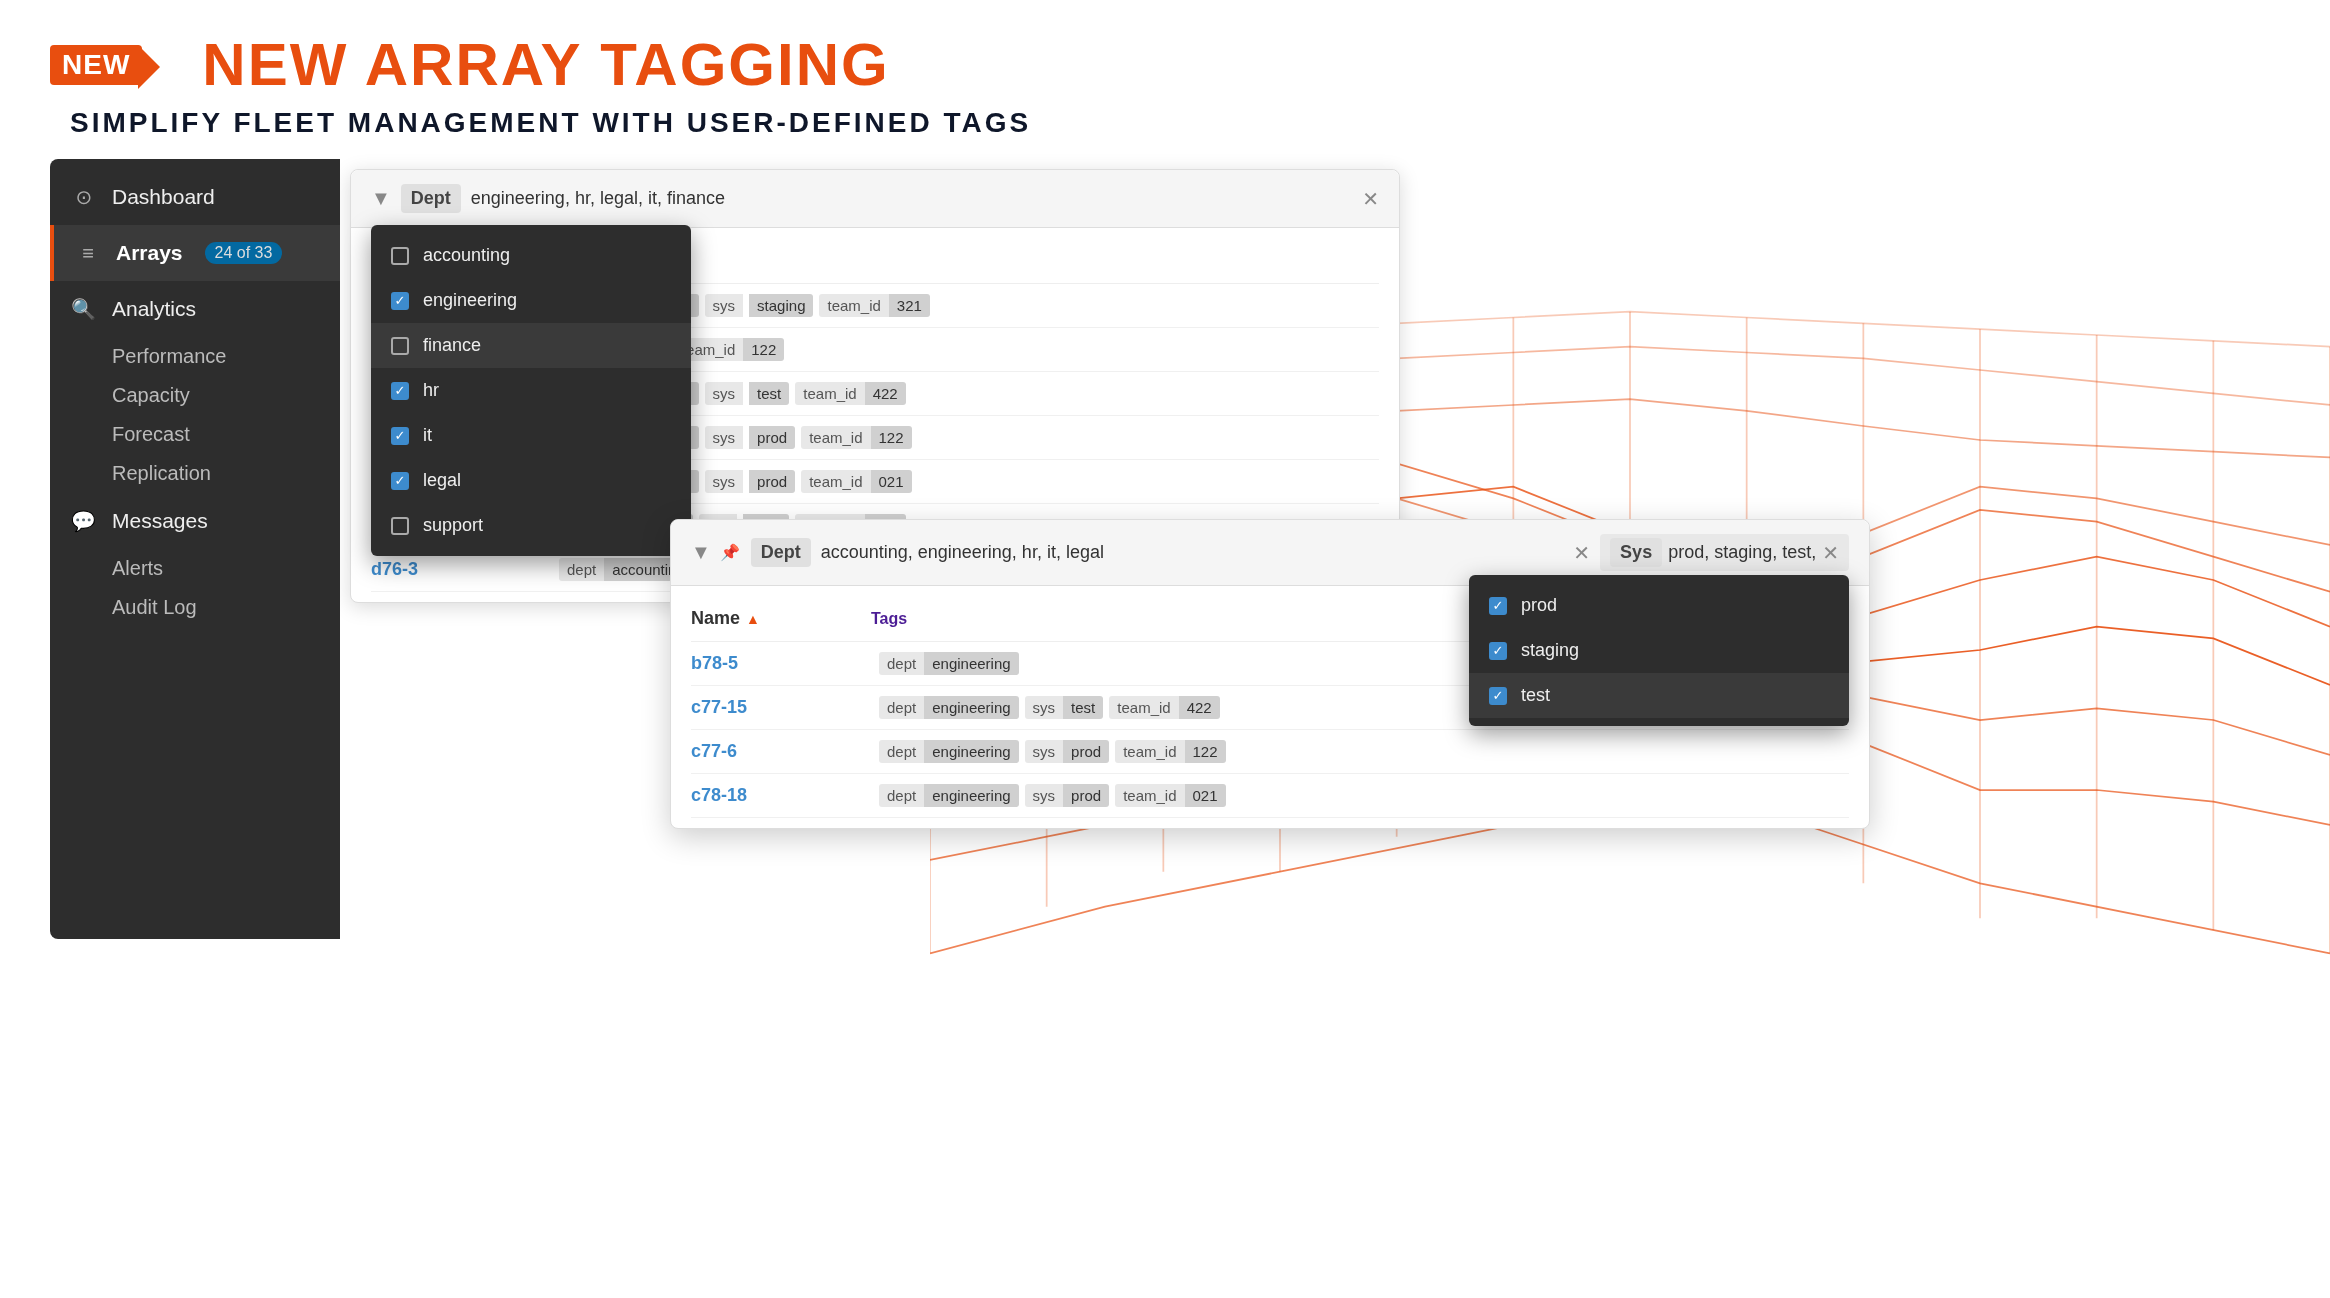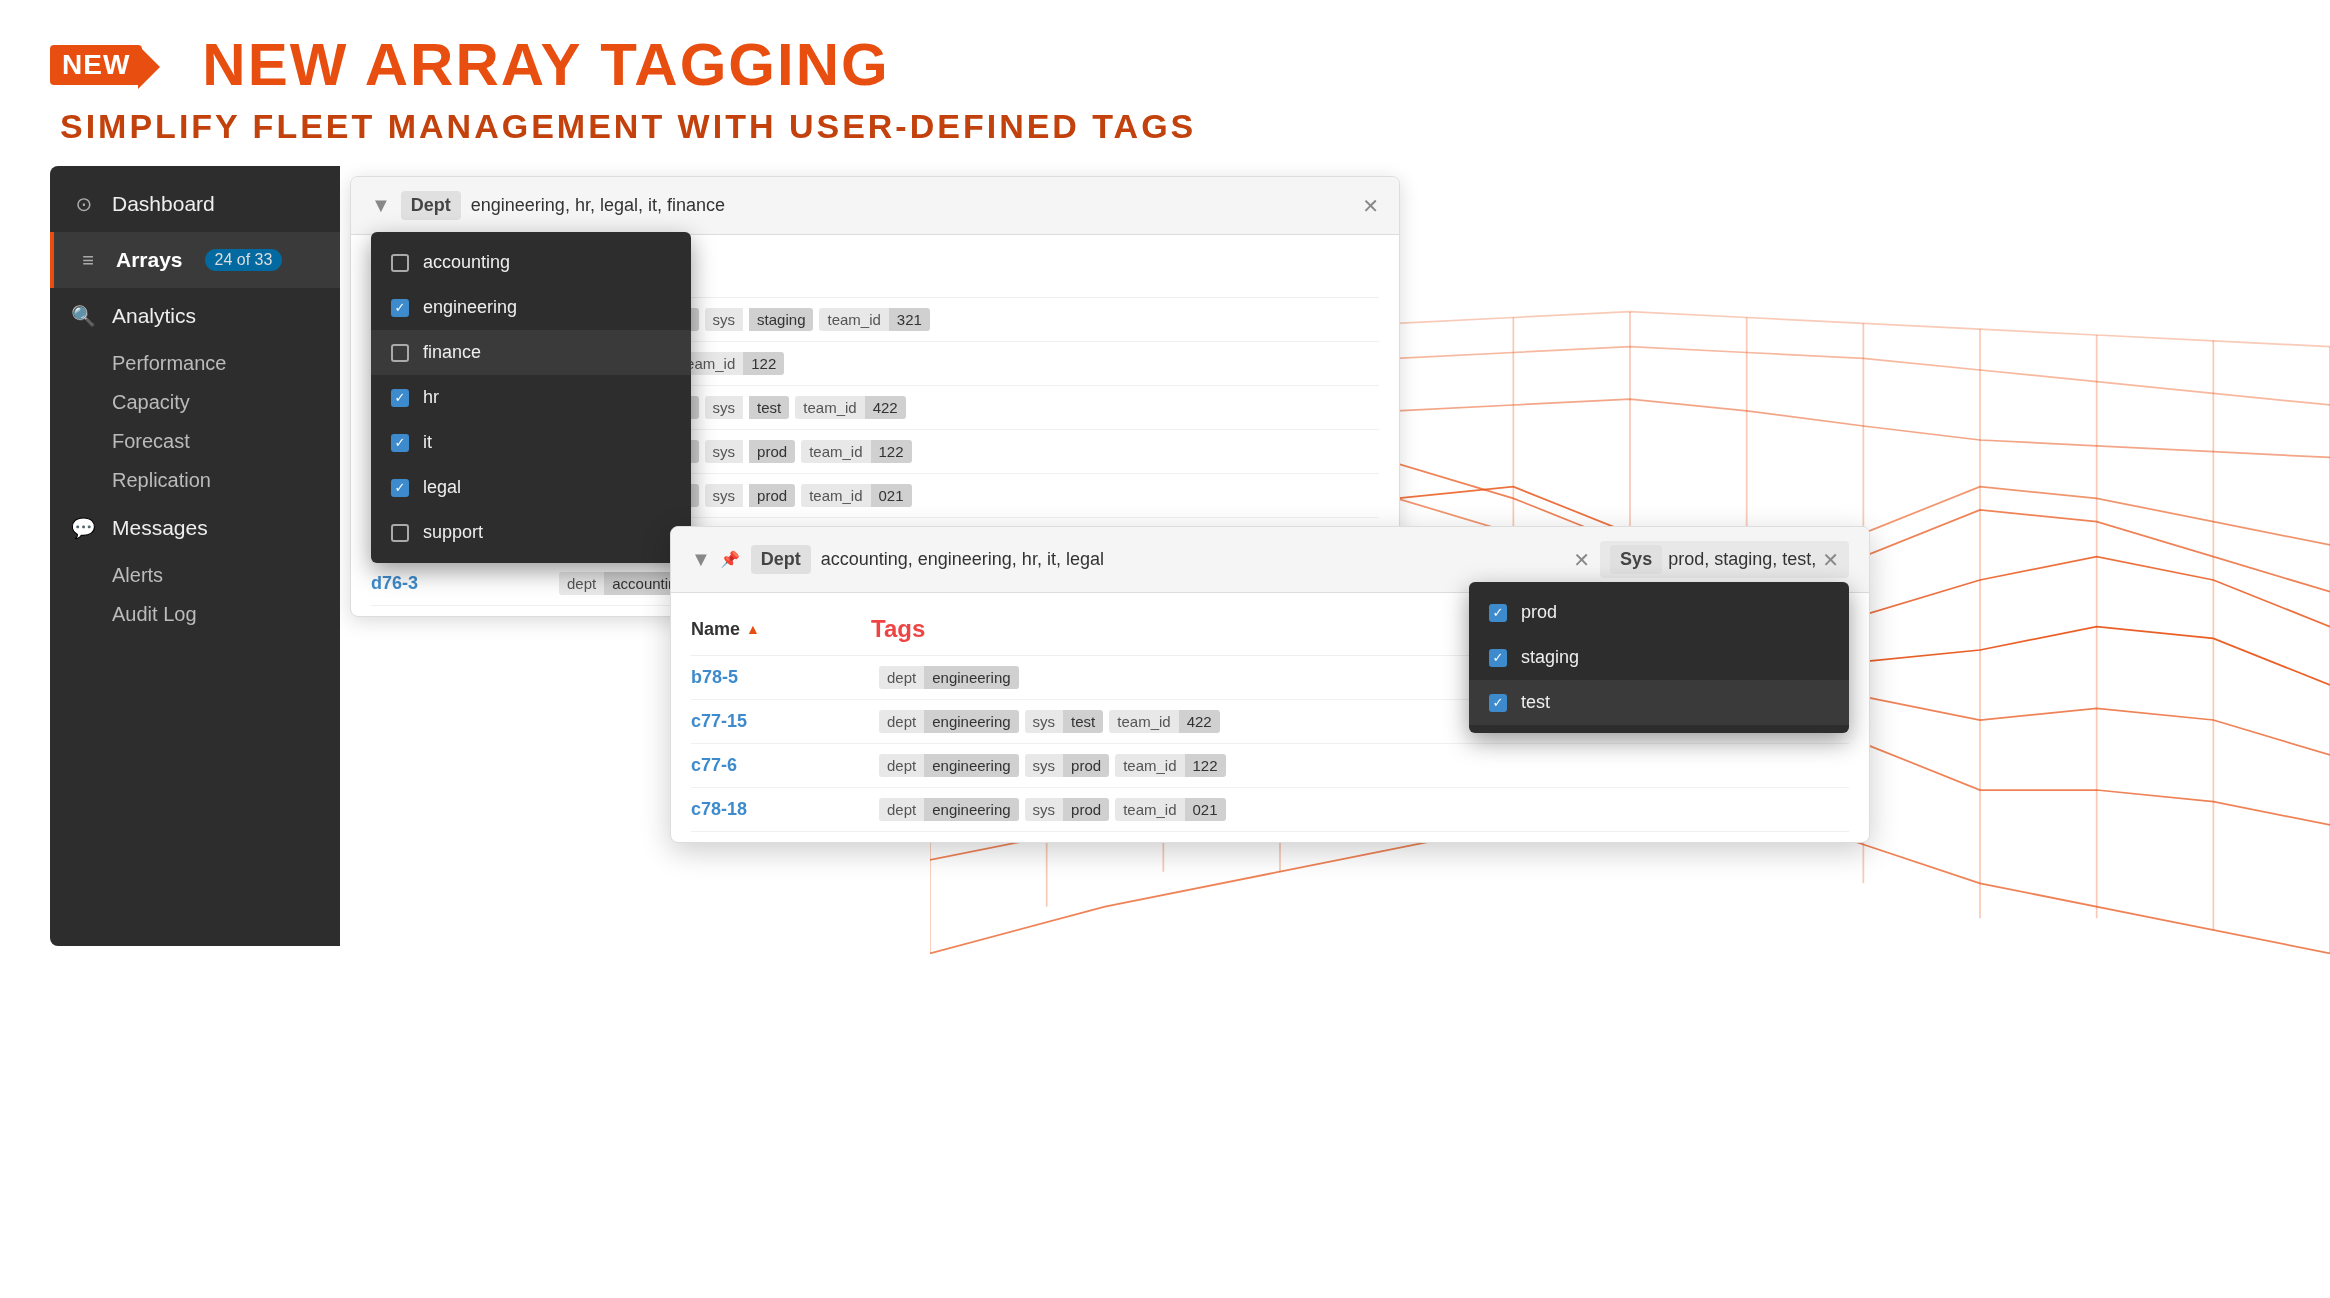--- a/index.html
+++ b/index.html
@@ -46,26 +46,26 @@
       border-left: 22px solid #e84e0f;
     }
     .main-title {
       font-size: 60px;
       font-weight: 900;
       color: #e84e0f;
       letter-spacing: 2px;
       text-transform: uppercase;
     }
     .subtitle {
-      font-size: 34px;
+      font-size: 28px;
       font-weight: 700;
-      color: #c2410c;
+      color: #0f172a;
       letter-spacing: 3px;
       text-transform: uppercase;
-      margin-left: 10px;
+      margin-left: 20px;
     }
 
     
     .content-area {
       display: flex;
       position: relative;
       width: 100%;
       height: calc(100% - 160px);
     }
 
@@ -198,23 +198,23 @@
     .col-name {
       width: 180px;
       font-size: 18px;
       font-weight: 700;
       color: #333;
       display: flex;
       align-items: center;
       gap: 6px;
     }
     .col-tags {
-      font-size: 24px;
+      font-size: 16px;
       font-weight: 700;
-      color: #ef4444;
+      color: #4c1d95;
     }
     .sort-arrow { color: #e84e0f; font-size: 14px; }
 
     .table-row-item {
       display: flex;
       align-items: center;
       padding: 10px 0;
       border-bottom: 1px solid #f0f0f0;
       gap: 8px;
     }

